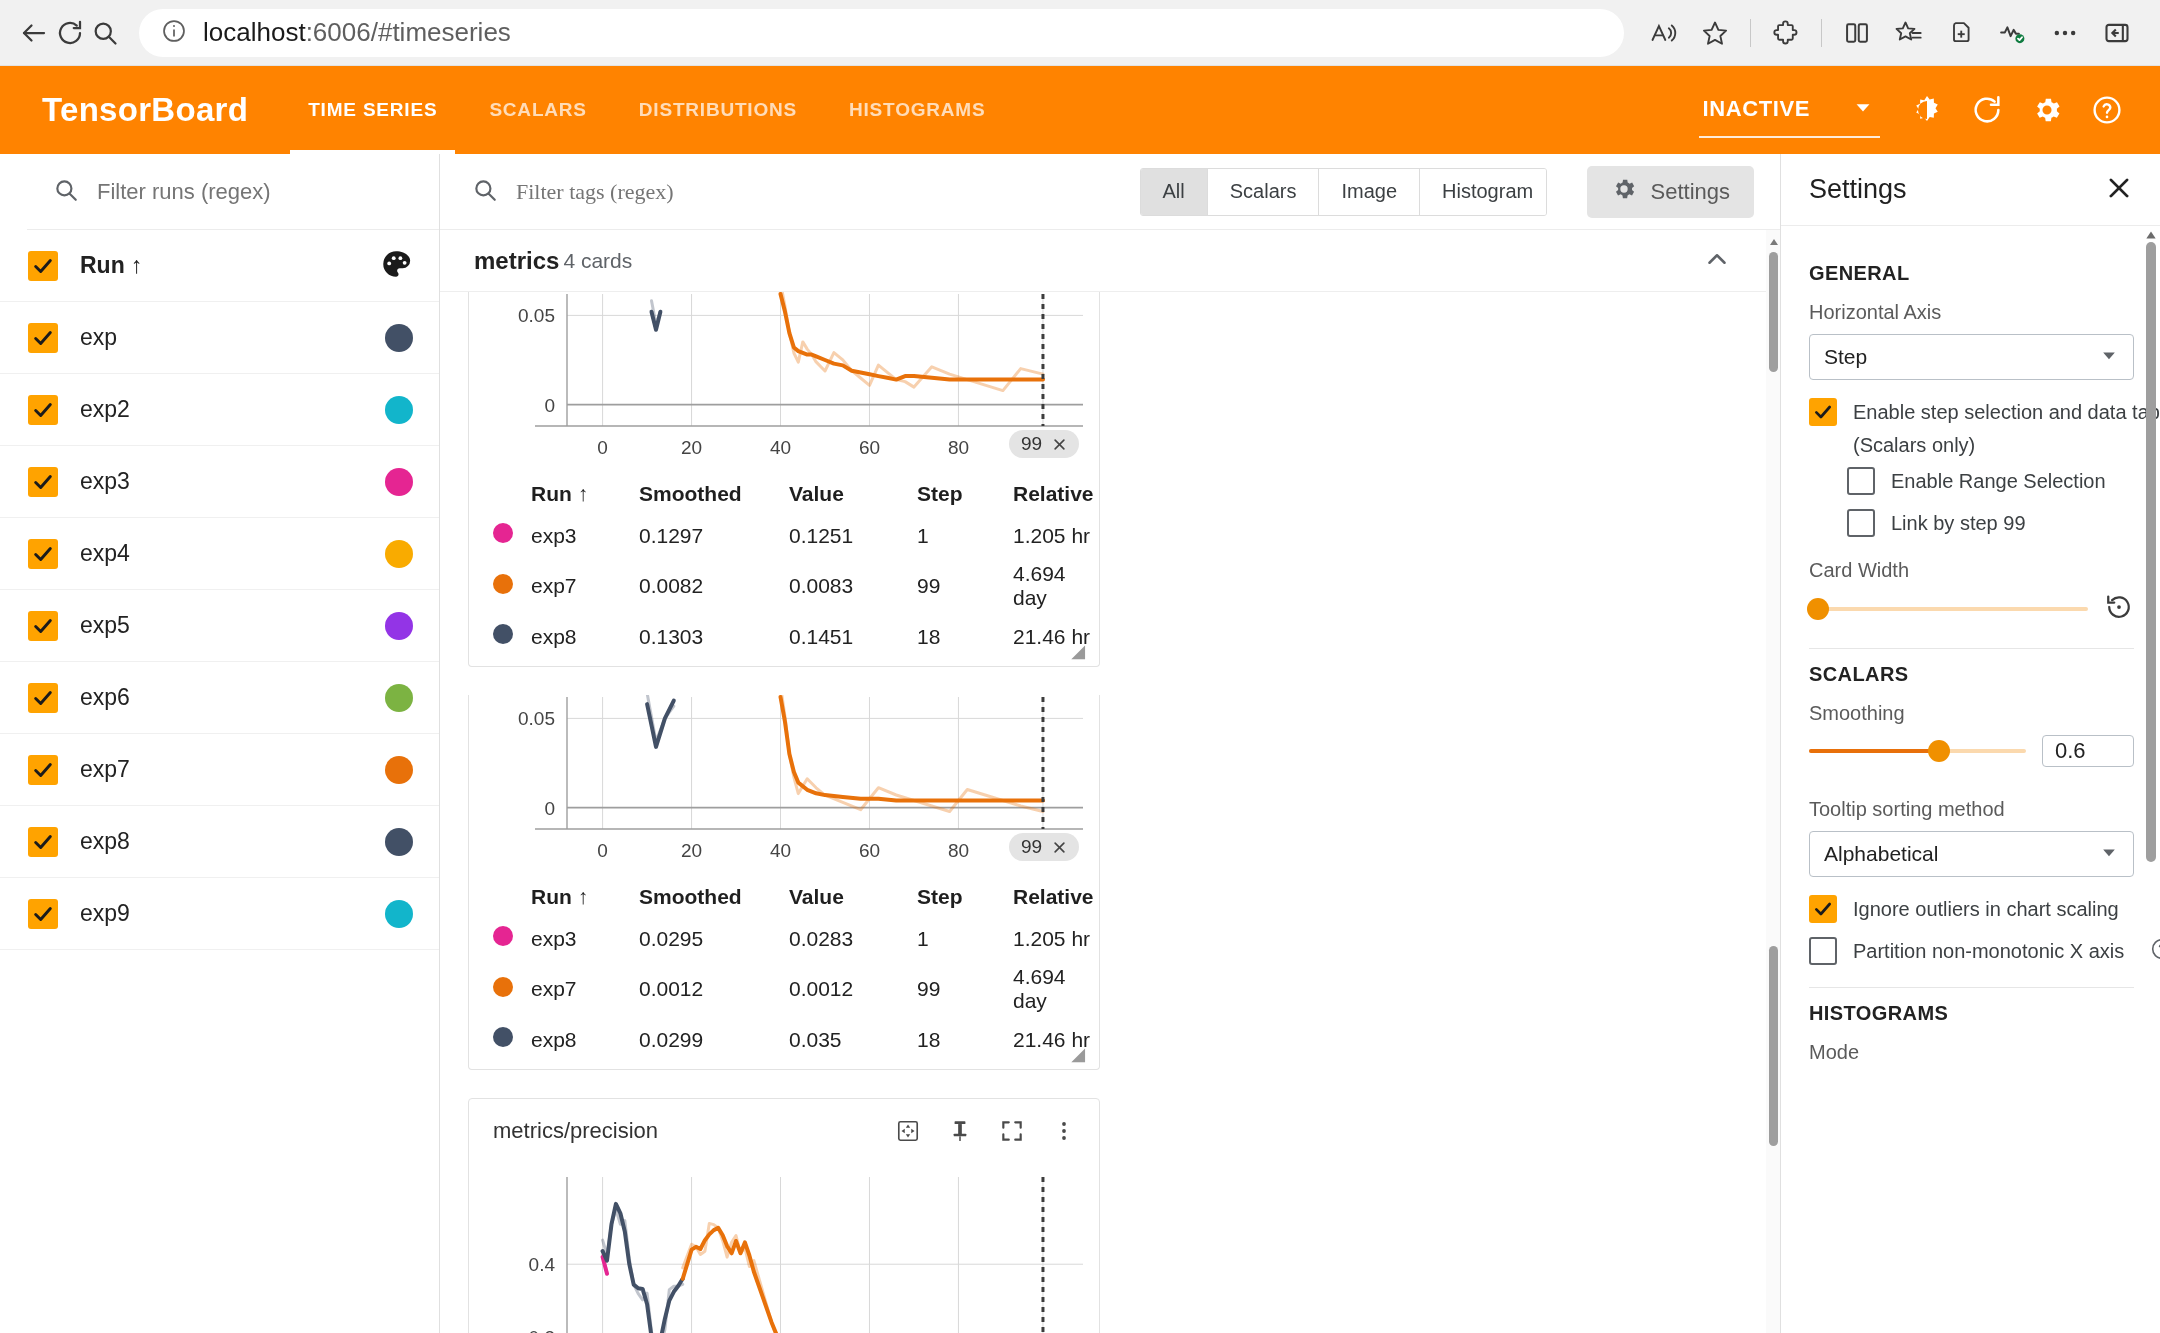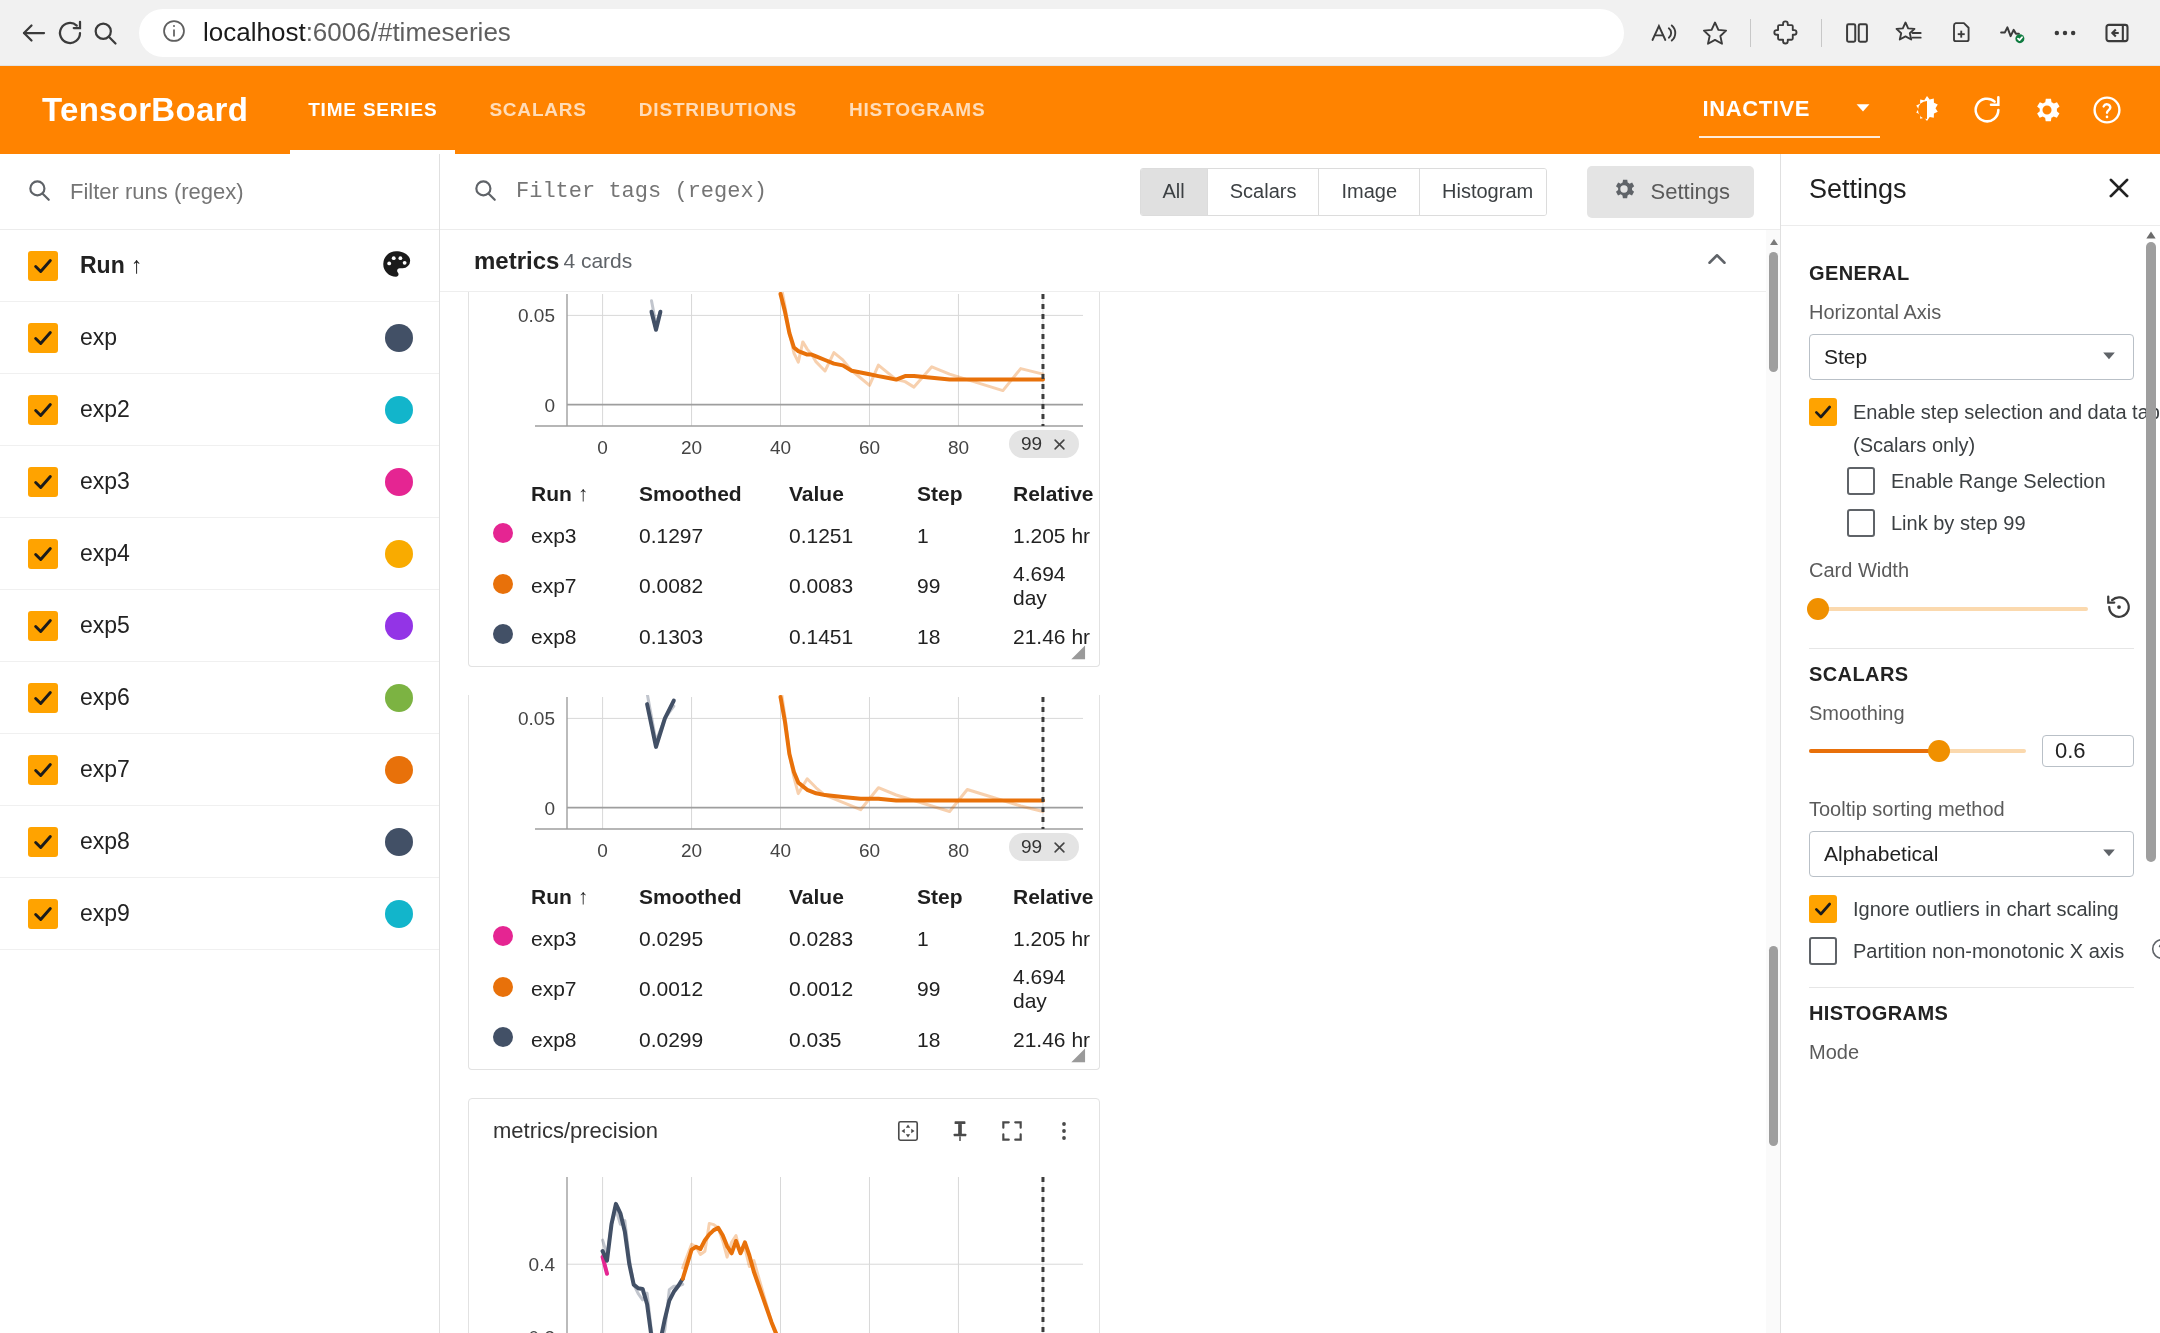--- a/index.html
+++ b/index.html
@@ -63,21 +63,21 @@
   #inactive-label { font-size: 22px; font-weight: bold; letter-spacing: .6px; }
   .hdr-icon { width: 54px; height: 54px; display: flex; align-items: center; justify-content: center; }
 
   
   #app { display: flex; height: calc(1333px - 66px - 84px); }
 
   
   #runs-pane { width: 440px; border-right: 1px solid #e0e0e0; background: #fff; display: flex; flex-direction: column; }
   #runs-filter {
     height: 76px; display: flex; align-items: center; gap: 18px;
-    padding: 0 26px; border-bottom: 1px solid #ececec;
+    padding: 0 26px; border-bottom: 1px solid #ececec; margin-left: 27px;
   }
   #runs-filter input {
     border: 0; outline: 0; font-size: 22px; color: #5a5a5a;
     font-family: inherit; width: 100%; background: transparent;
   }
   #runs-filter input::placeholder { color: #757575; }
   .run-row {
     height: 72px; display: flex; align-items: center; gap: 22px;
     padding: 0 26px 0 28px; border-bottom: 1px solid #f0f0f0;
   }
@@ -92,21 +92,21 @@
   .palette { margin-left: auto; }
 
   
   #content { flex: 1; display: flex; flex-direction: column; min-width: 0; }
   #tag-bar {
     height: 76px; display: flex; align-items: center; gap: 18px;
     padding: 0 26px 0 32px; border-bottom: 1px solid #ececec; background: #fff;
   }
   #tag-bar input {
     border: 0; outline: 0; font-size: 22px; color: #ef4444;
-    font-family: Liberation Mono, monospace; background: transparent; width: 620px;
+    font-family: Liberation Serif, serif; background: transparent; width: 620px;
   }
   #tag-bar input::placeholder { color: #757575; }
   #filter-group { margin-left: auto; display: flex; border: 1px solid #dcdcdc; border-radius: 3px; overflow: hidden; }
   .fbtn {
     padding: 0 22px; height: 46px; display: flex; align-items: center;
     font-size: 20px; color: #3c4043; background: #fff; border-right: 1px solid #dcdcdc;
   }
   .fbtn:last-child { border-right: 0; }
   .fbtn.active { background: #e0e0e0; }
   #settings-btn {

